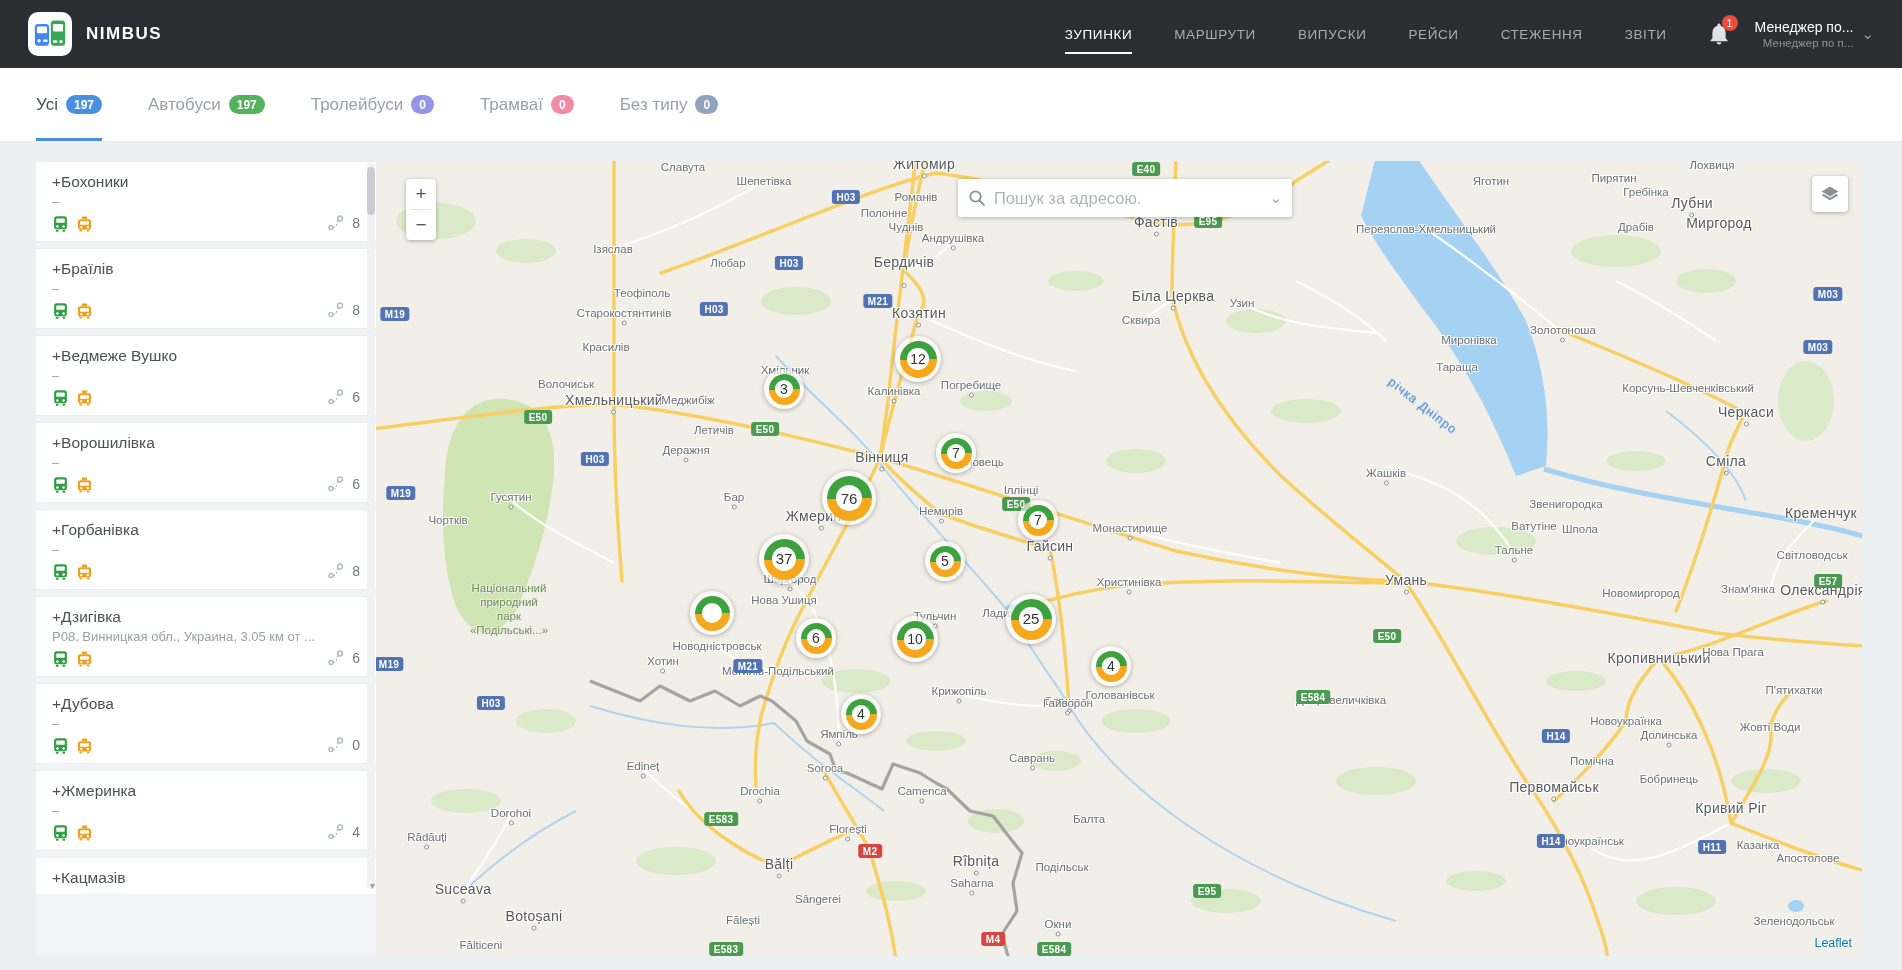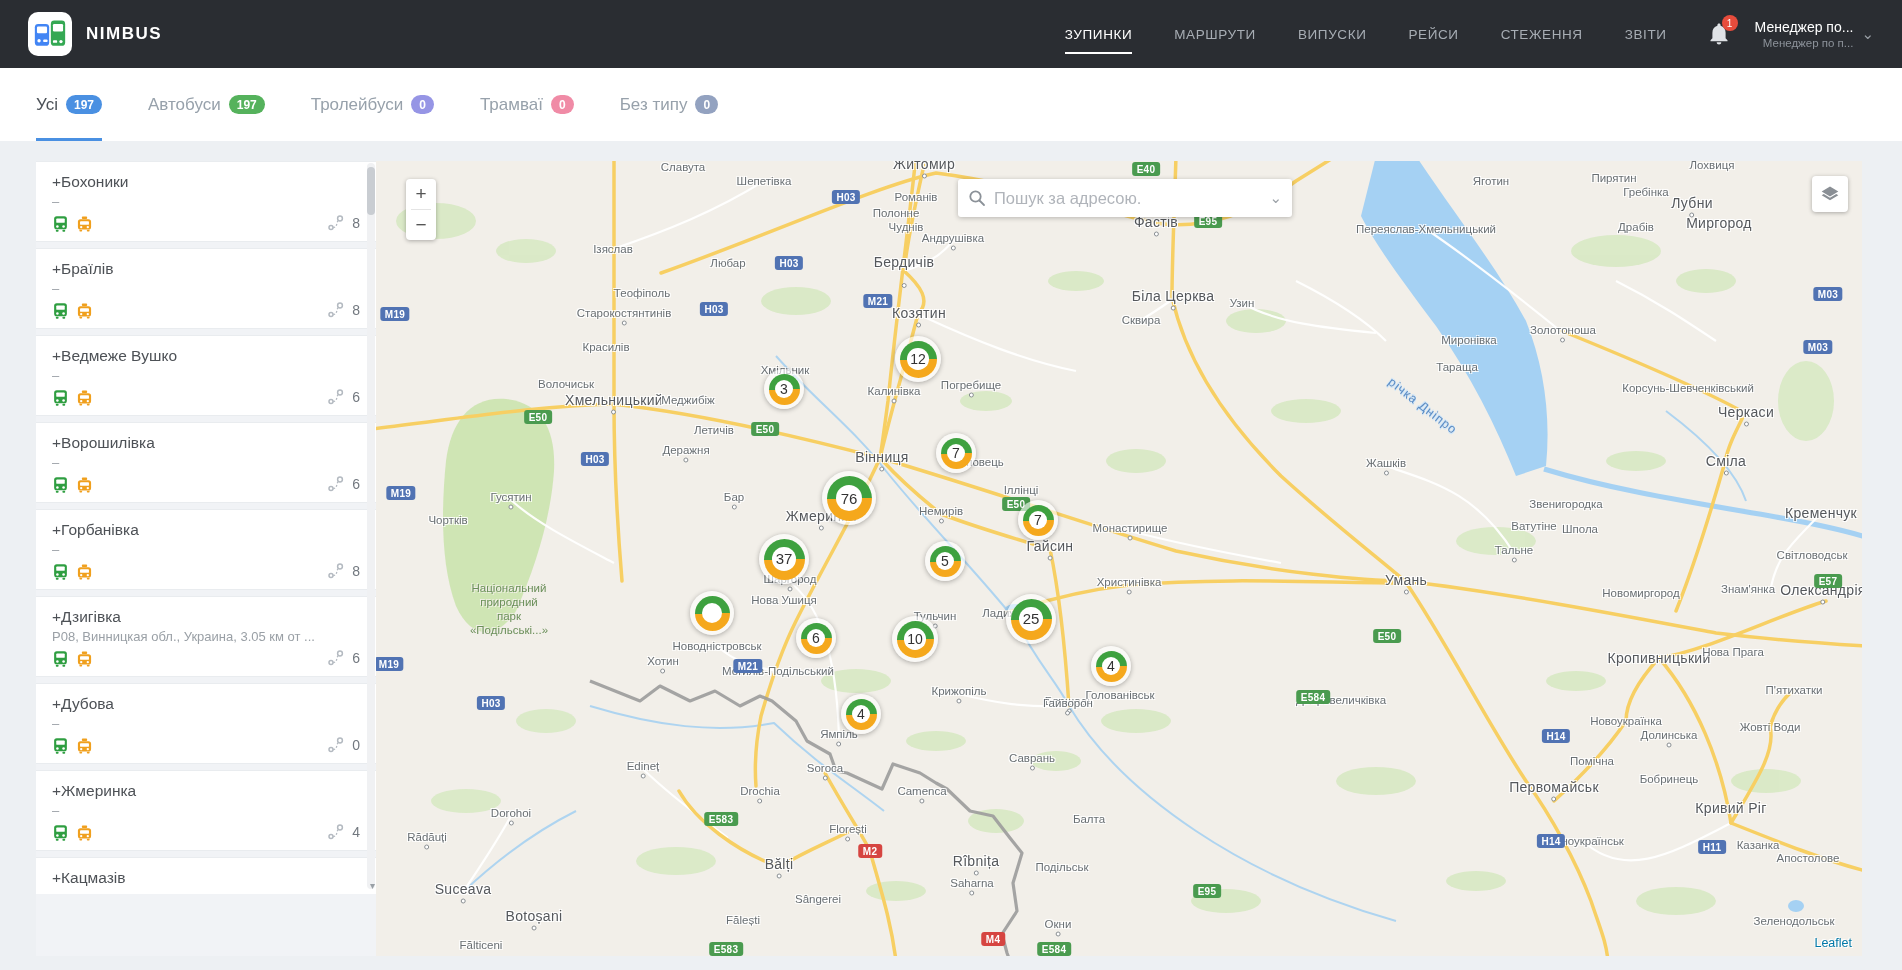--- a/index.html
+++ b/index.html
@@ -532,21 +532,21 @@
       <div class="map-label sm" style="left: 388px; top: 20px;">
         <span>Шепетівка</span>
       </div>
       <div class="map-label lg" style="left: 548px; top: 6px;">
         <span>Житомир</span>
         <span class="dot"></span>
       </div>
       <div class="map-label sm" style="left: 540px; top: 36px;">
         <span>Романів</span>
       </div>
-      <div class="map-label sm" style="left: 520px; top: 52px;">
+      <div class="map-label sm" style="left: 508px; top: 52px;">
         <span>Полонне</span>
       </div>
       <div class="map-label sm" style="left: 530px; top: 66px;">
         <span>Чуднів</span>
       </div>
       <div class="map-label sm" style="left: 237px; top: 88px;">
         <span>Ізяслав</span>
       </div>
       <div class="map-label sm" style="left: 266px; top: 132px;">
         <span>Теофіполь</span>
@@ -635,21 +635,21 @@
       <div class="map-label lg" style="left: 1447px; top: 432px;">
         <span>Олександрія</span>
         <span class="dot"></span>
       </div>
       <div class="map-label sm" style="left: 1093px; top: 179px;">
         <span>Миронівка</span>
       </div>
       <div class="map-label sm" style="left: 1081px; top: 206px;">
         <span>Тараща</span>
       </div>
-      <div class="map-label sm" style="left: 1010px; top: 305px; align-items: center;">
+      <div class="map-label sm" style="left: 1010px; top: 315px; align-items: center;">
         <span>Жашків</span>
         <span class="dot"></span>
       </div>
       <div class="map-label lg" style="left: 1030px; top: 422px;">
         <span>Умань</span>
         <span class="dot"></span>
       </div>
       <div class="map-label sm" style="left: 1138px; top: 392px;">
         <span>Тальне</span>
         <span class="dot"></span>

